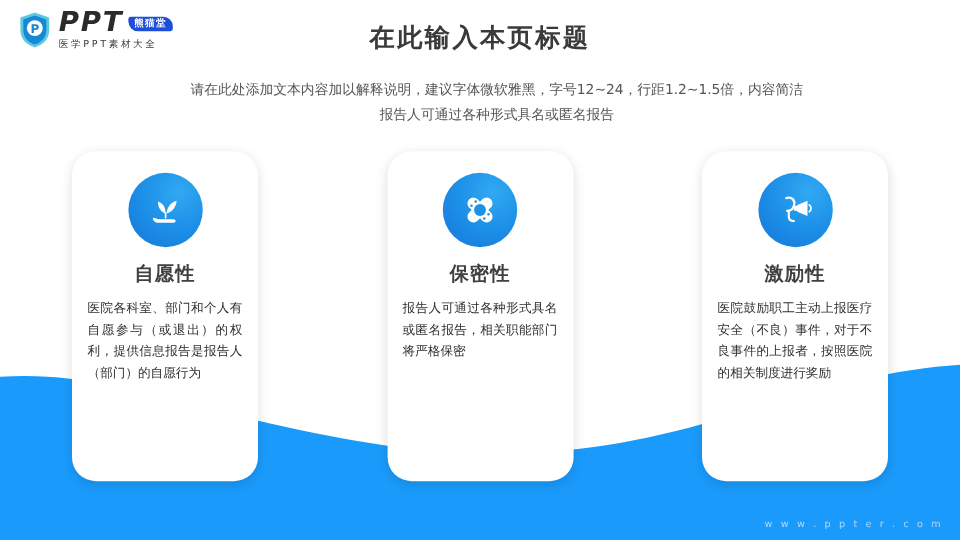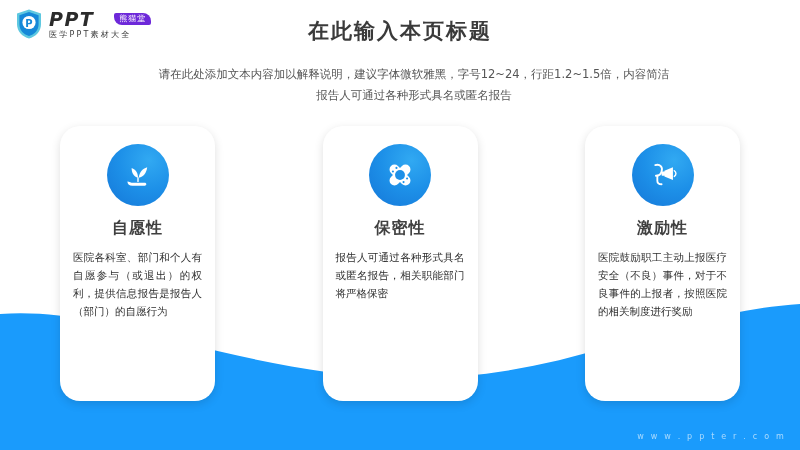--- a/index.html
+++ b/index.html
@@ -41,33 +41,33 @@
   }
   .logo-shield { width: 30px; height: 32px; flex: 0 0 auto; }
   .logo-textwrap {
     margin-left: 5px;
     display: flex;
     flex-direction: column;
     justify-content: center;
   }
   .logo-row1 { display: flex; align-items: center; }
   .logo-ppt {
-    font-size: 19px;
+    font-size: 23px;
     font-weight: bold;
     font-style: italic;
     color: #2b2b2b;
     letter-spacing: 1.5px;
     line-height: 1;
   }
   .logo-badge {
-    margin-left: 20px;
-    background: #6d28d9;
+    margin-left: 4px;
+    background: #1d4ed8;
     color: #ffffff;
     font-size: 8px;
-    font-weight: normal;
+    font-weight: bold;
     padding: 2px 5px 2px 5px;
     border-radius: 2px 8px 2px 8px;
     letter-spacing: 1px;
     line-height: 1;
     white-space: nowrap;
   }
   .logo-sub {
     margin-top: 2px;
     font-size: 8px;
     color: #3b3b3b;

